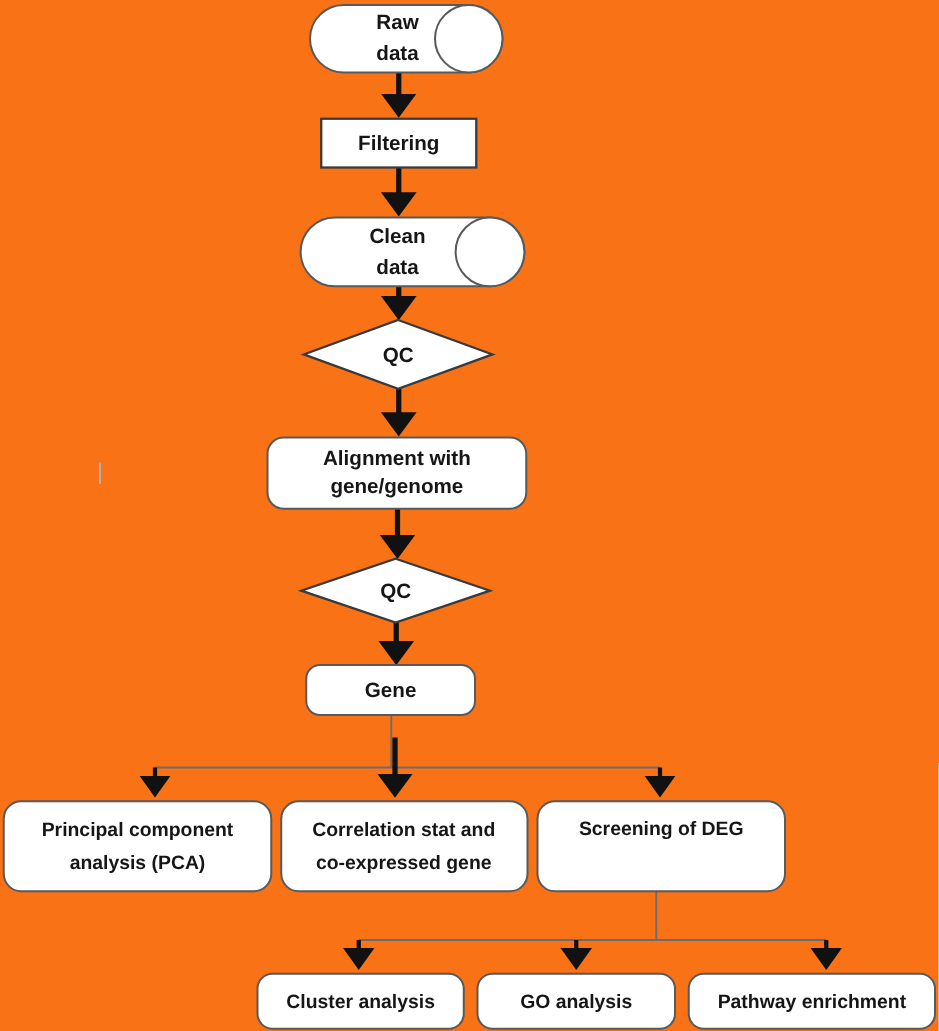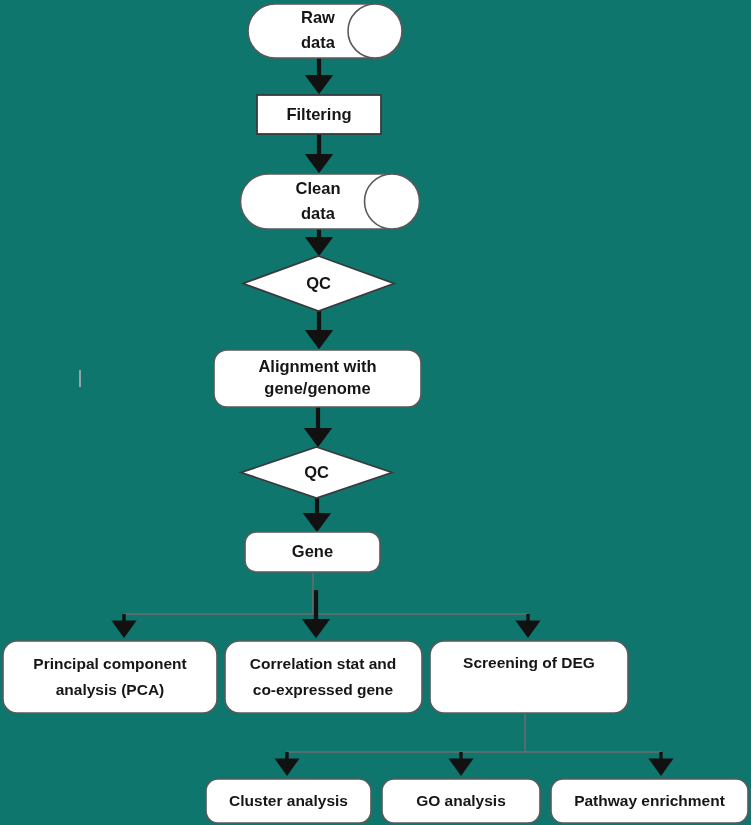--- a/index.html
+++ b/index.html
@@ -10,21 +10,21 @@
   body {
     width: 751px;
     height: 825px;
     font-family: "Liberation Sans", sans-serif;
     overflow: hidden;
   }
   #flowchart-root {
     position: relative;
     width: 751px;
     height: 825px;
-    background: #0f766e;
+    background: #f97316;
   }
   svg.diagram {
     display: block;
     width: 751px;
     height: 825px;
   }
   .node-shape {
     fill: #ffffff;
     stroke: #58595b;
     stroke-width: 1.6;

